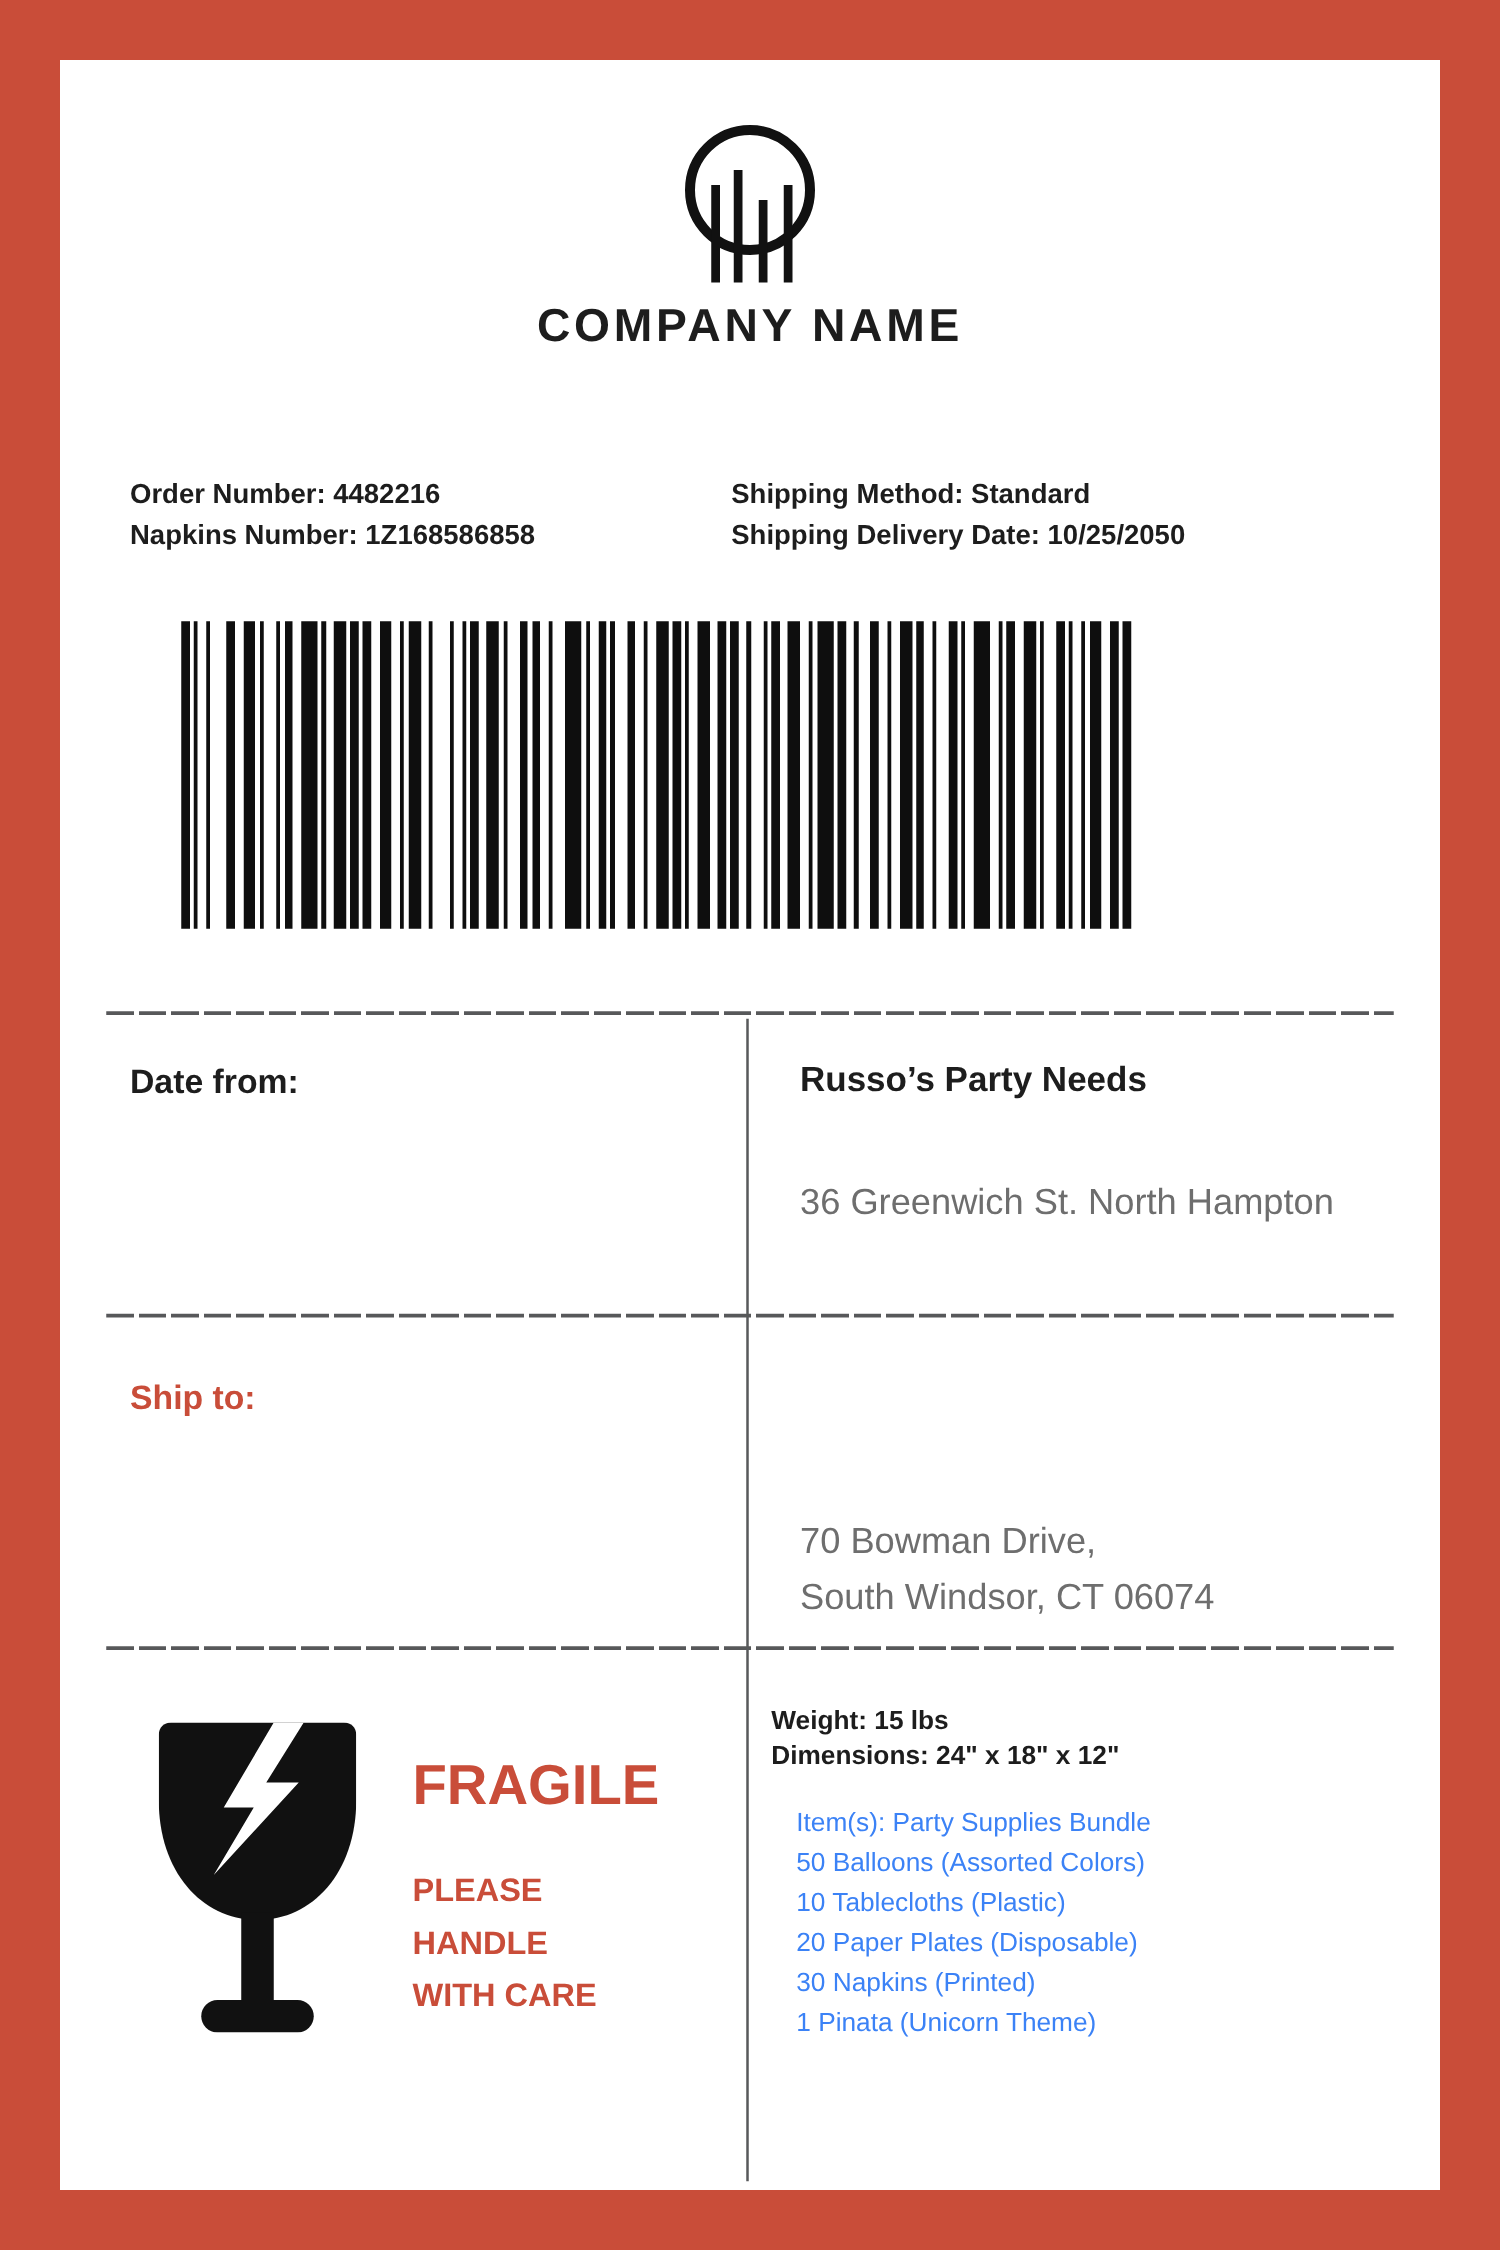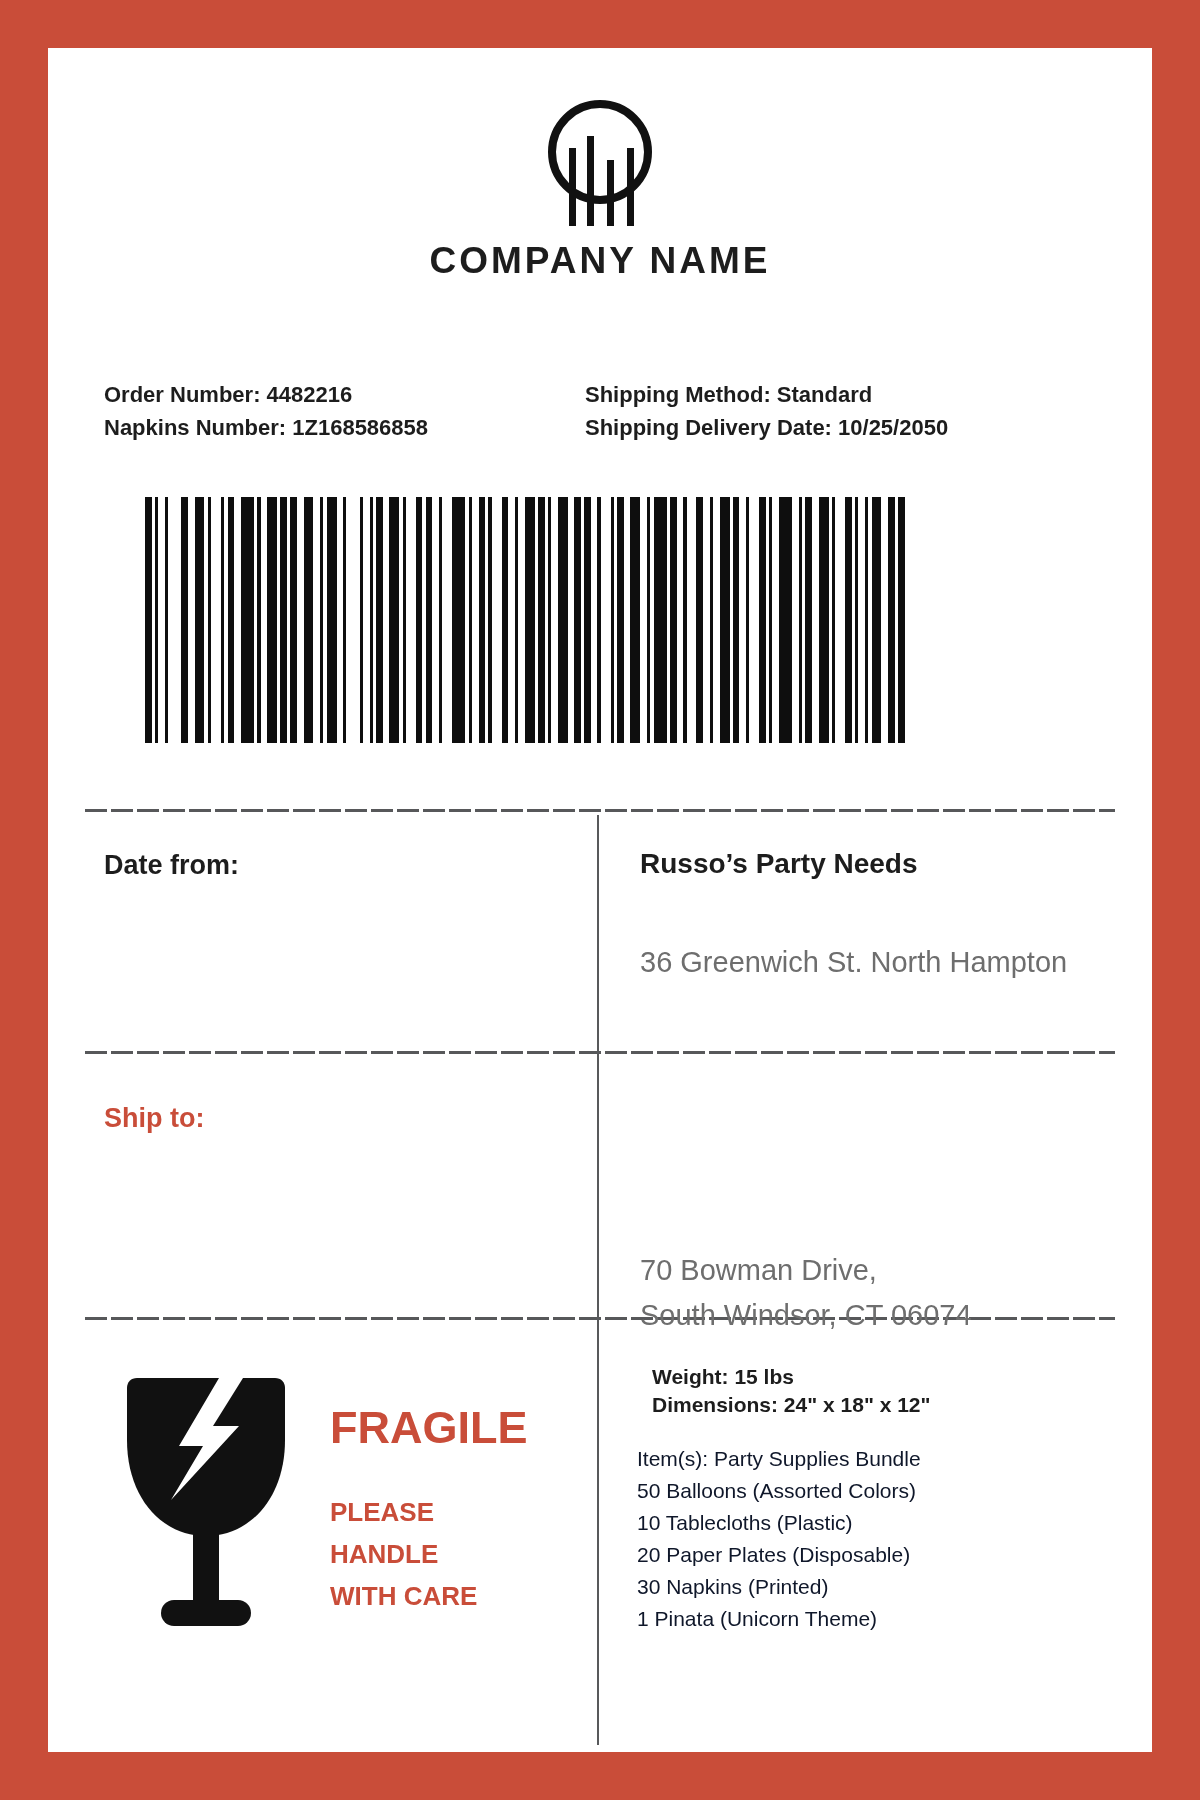--- a/index.html
+++ b/index.html
@@ -38,26 +38,26 @@
   .section-label { left:56px; font-size:27px; font-weight:bold; color: var(--ink, #1d1d1d); }
   .ship-from-label { top:802px; }
   .ship-from-name { left:592px; top:800px; font-size:28px; font-weight:bold; color: var(--ink, #1d1d1d); }
   .addr { left:592px; font-size:29px; color: var(--muted, #6e6e6e); line-height:45px; }
   .ship-from-addr { top:892px; }
   .ship-to-label { top:1055px; color: var(--accent, #c94d39); }
   .ship-to-name {
     left:592px; top:1046px; font-size:34px; font-weight:bold;
     color: var(--accent, #c94d39); white-space:pre;
   }
-  .ship-to-addr { top:1200px; }
+  .ship-to-addr { top:1163px; }
   .fragile-icon { left:79px; top:1330px; width:158px; height:248px; }
   .fragile-title { left:282px; top:1354px; font-size:45px; font-weight:bold; color: var(--accent, #c94d39); }
   .fragile-note { left:282px; top:1443px; font-size:26px; font-weight:bold; line-height:42px; color: var(--accent, #c94d39); }
-  .pkg-specs { left:604px; top:1315px; font-size:21px; font-weight:bold; line-height:28px; color: var(--ink, #1d1d1d); }
-  .pkg-items { left:589px; top:1395px; font-size:21px; line-height:32px; color:#0f172a; }
+  .pkg-specs { left:569px; top:1315px; font-size:21px; font-weight:bold; line-height:28px; color: var(--ink, #1d1d1d); }
+  .pkg-items { left:589px; top:1395px; font-size:21px; line-height:32px; color:#3b82f6; }
 </style>
 </head>
 <body>
 
 <div class="page">
   <div class="sheet">
 
     <svg class="abs logo" viewBox="0 0 120 145" aria-hidden="true">
       <circle cx="60" cy="62" r="48" fill="none" stroke="#111111" stroke-width="8"></circle>
       <rect x="29" y="58" width="7" height="78" fill="#111111"></rect>

